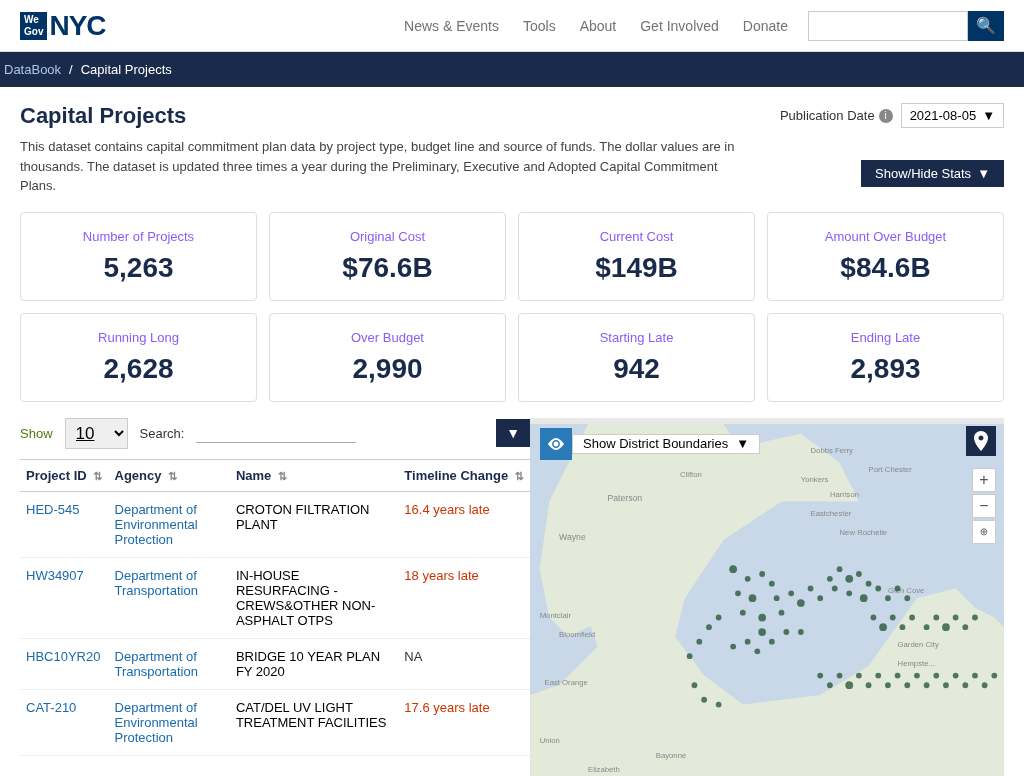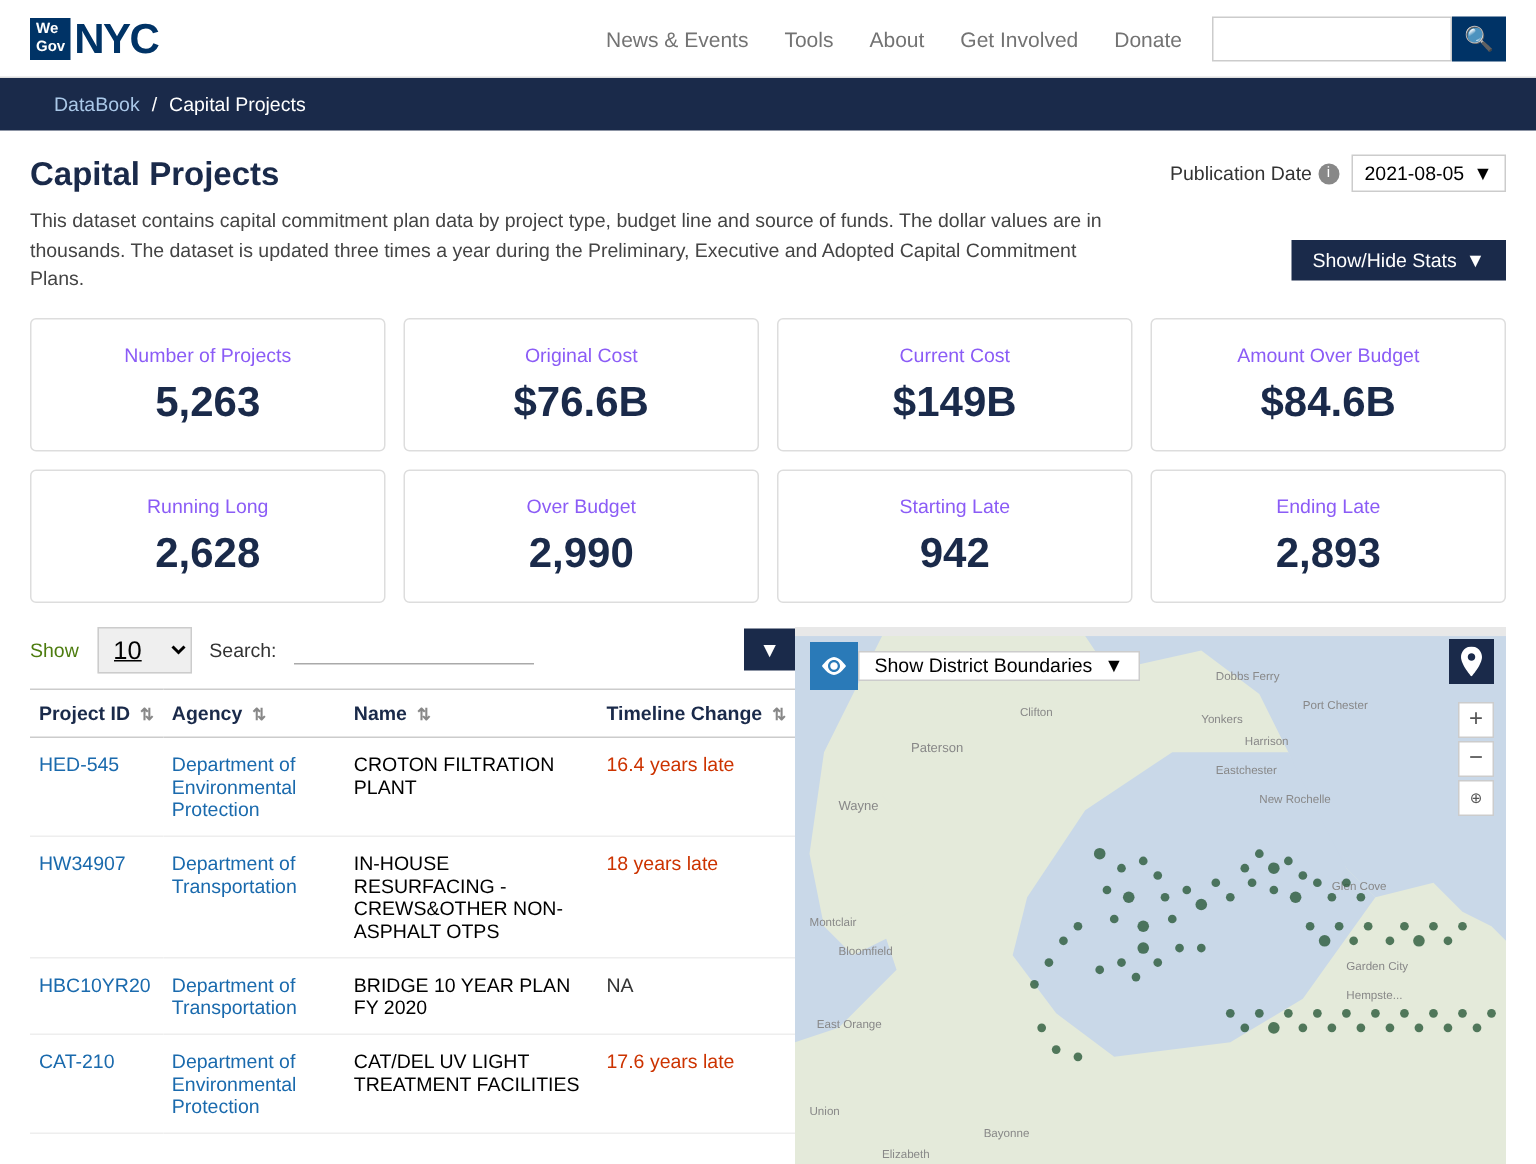--- a/index.html
+++ b/index.html
@@ -63,21 +63,21 @@
       height: 30px;
       width: 36px;
       cursor: pointer;
       font-size: 16px;
     }
 
     
     .breadcrumb {
       background: #1a2a4a;
       color: #fff;
-      padding: 10px 36px;
+      padding: 10px 4px;
       font-size: 13px;
       display: flex;
       align-items: center;
       gap: 8px;
     }
     .breadcrumb a {
       color: #aac8e8;
       text-decoration: none;
     }
     .breadcrumb span { color: #fff; }

